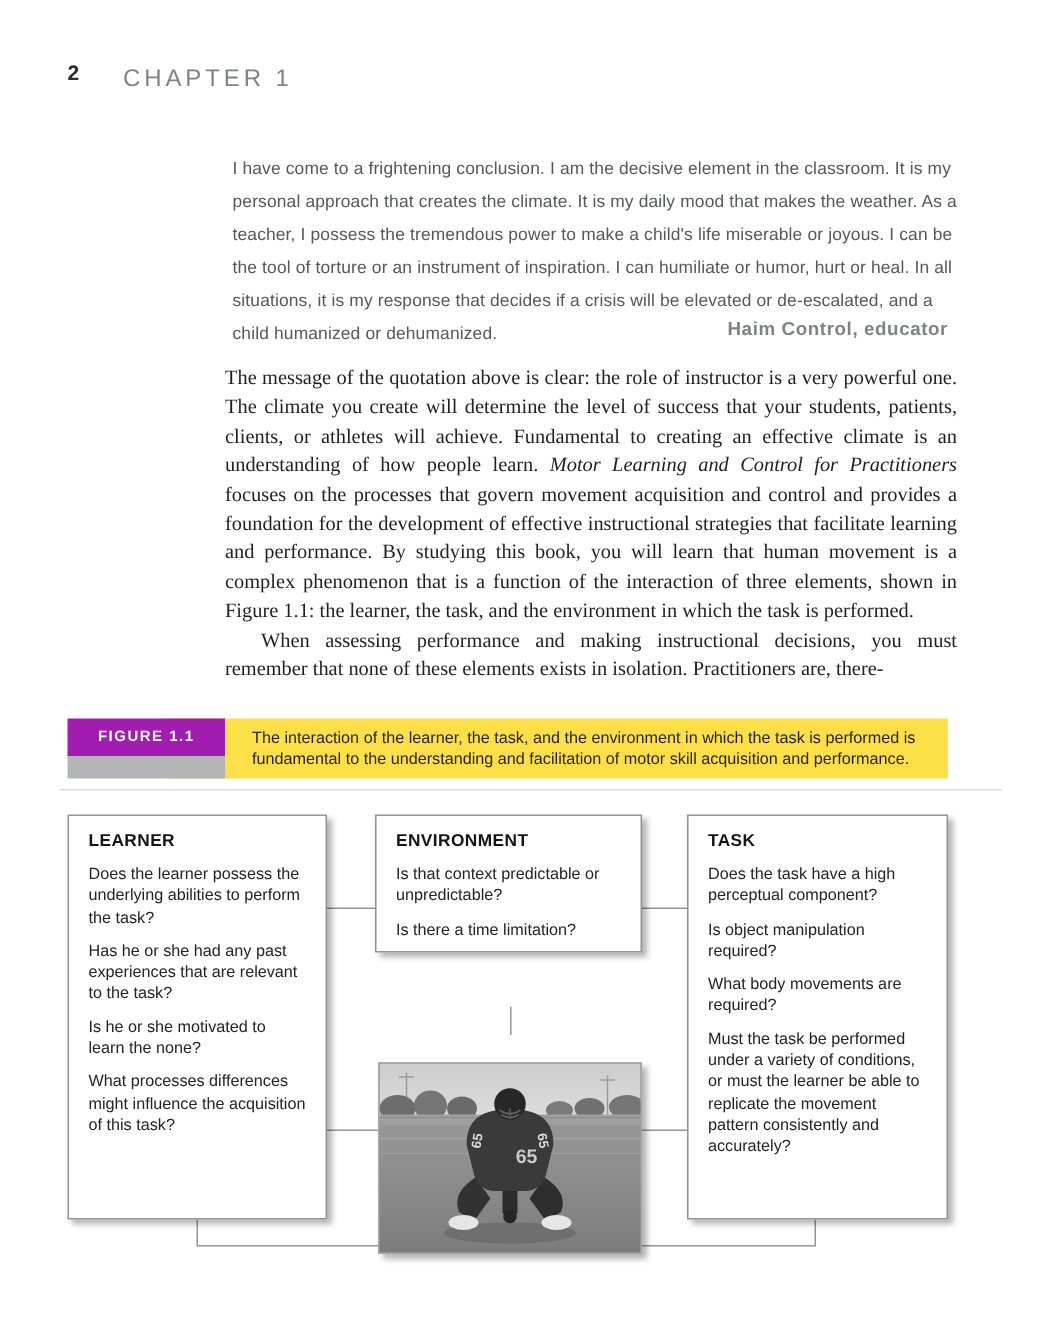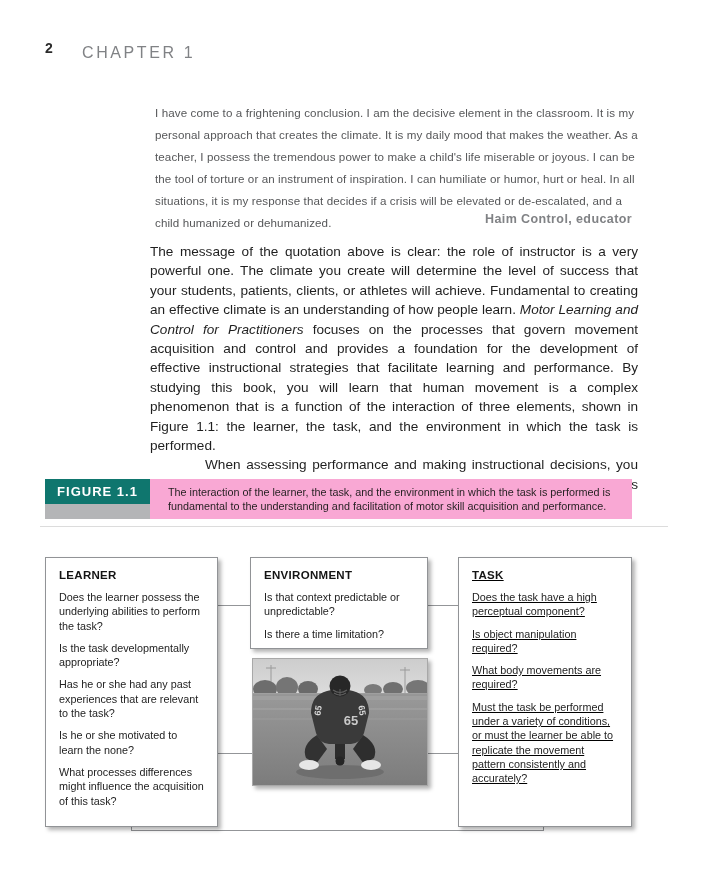--- a/index.html
+++ b/index.html
@@ -33,63 +33,62 @@
   .quote-attrib {
     position: absolute; left: 155px; top: 212px; width: 477px;
     text-align: right;
     font-size: 12.5px; font-weight: bold; color: #808285;
     letter-spacing: 0.4px;
   }
 
   
   .body-text {
     position: absolute; left: 150px; top: 242px; width: 488px;
-    font-family: Liberation Sans, sans-serif;
+    font-family: Liberation Serif, serif;
     font-size: 13.6px; line-height: 19.4px; color: #1f1f1f;
     text-align: justify;
   }
   .body-text p { margin: 0; }
-  .body-text p.indent { text-indent: 24px; margin-left: 31px; }
+  .body-text p.indent { text-indent: 24px; }
   .italic { font-style: italic; }
 
   
   .fig-label-box {
     position: absolute; left: 45px; top: 479px; width: 105px; height: 25px;
-    background: #0f766e; color: #ffffff;
-    font-size: 13px; font-weight: bold; letter-spacing: 1px;
+    background: #a21caf; color: #ffffff;
+    font-size: 10px; font-weight: bold; letter-spacing: 1px;
     text-align: center; line-height: 25px;
   }
   .fig-label-strip {
     position: absolute; left: 45px; top: 504px; width: 105px; height: 15px;
     background: #b4b5b7;
   }
   .fig-caption {
     position: absolute; left: 110px; top: 479px; width: 522px; height: 40px;
     padding-left: 58px; padding-right: 10px;
-    background: #f9a8d4; color: #231f20;
+    background: #fde047; color: #231f20;
     font-size: 10.8px; line-height: 14.5px;
     display: flex; align-items: center;
   }
   .fig-hairline {
     position: absolute; left: 40px; top: 526px; width: 628px; height: 1px;
     background: #dcdcdc;
   }
 
   
   .fig-box {
     position: absolute;
     background: #ffffff;
     border: 1px solid #919396;
     box-shadow: 3px 3px 4px rgba(0,0,0,0.30);
     padding: 11px 13px;
-    margin-top: 14px;
   }
   .fig-box.learner { left: 45px; top: 543px; width: 173px; height: 270px; }
   .fig-box.environment { left: 250px; top: 543px; width: 178px; height: 92px; }
-  .fig-box.task { left: 458px; top: 543px; width: 174px; height: 270px; text-decoration: underline; }
+  .fig-box.task { left: 458px; top: 543px; width: 174px; height: 270px; }
   .box-title {
     font-size: 11.5px; font-weight: bold; color: #141414;
     letter-spacing: 0.3px; margin-bottom: 9px;
   }
   .box-q {
     font-size: 10.8px; line-height: 14.3px; color: #232323;
     margin-bottom: 8px;
   }
 
   
@@ -98,21 +97,21 @@
   .conn.h1b { left: 428px; top: 605px; width: 30px; height: 1px; }
   .conn.v-env { left: 340px; top: 671px; width: 1px; height: 19px; }
   .conn.h2a { left: 218px; top: 753px; width: 34px; height: 1px; }
   .conn.h2b { left: 428px; top: 753px; width: 30px; height: 1px; }
   .conn.v-left { left: 131px; top: 813px; width: 1px; height: 17px; }
   .conn.h-bus { left: 131px; top: 830px; width: 413px; height: 1px; }
   .conn.v-right { left: 543px; top: 813px; width: 1px; height: 17px; }
 
   
   .photo-frame {
-    position: absolute; left: 252px; top: 658px; width: 176px; height: 128px;
+    position: absolute; left: 252px; top: 708px; width: 176px; height: 128px;
     border: 1px solid #a8a8a8;
     box-shadow: 3px 3px 4px rgba(0,0,0,0.30);
     background: #8f8f8f;
   }
   .photo-frame svg { display: block; }
 </style>
 </head>
 <body>
 
 <div class="page">
@@ -138,21 +137,20 @@
   <div class="conn v-env"></div>
   <div class="conn h2a"></div>
   <div class="conn h2b"></div>
   <div class="conn v-left"></div>
   <div class="conn h-bus"></div>
   <div class="conn v-right"></div>
 
   <div class="fig-box learner">
     <div class="box-title">LEARNER</div>
     <p class="box-q">Does the learner possess the underlying abilities to perform the task?</p>
-    <p class="box-q">Is the task developmentally appropriate?</p>
     <p class="box-q">Has he or she had any past experiences that are relevant to the task?</p>
     <p class="box-q">Is he or she motivated to learn the none?</p>
     <p class="box-q">What processes differences might influence the acquisition of this task?</p>
   </div>
 
   <div class="fig-box environment">
     <div class="box-title">ENVIRONMENT</div>
     <p class="box-q">Is that context predictable or unpredictable?</p>
     <p class="box-q">Is there a time limitation?</p>
   </div>

